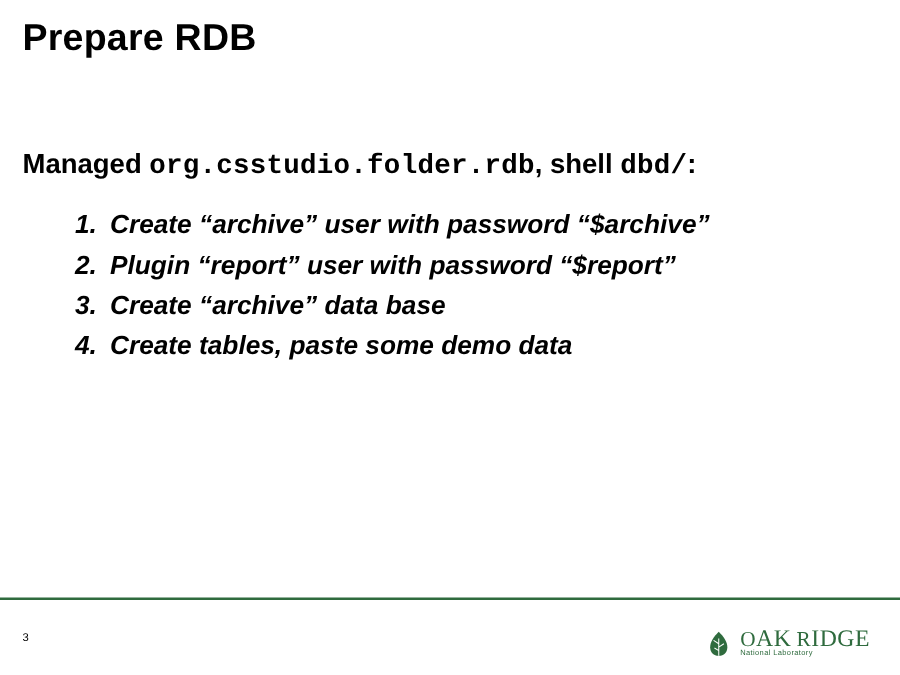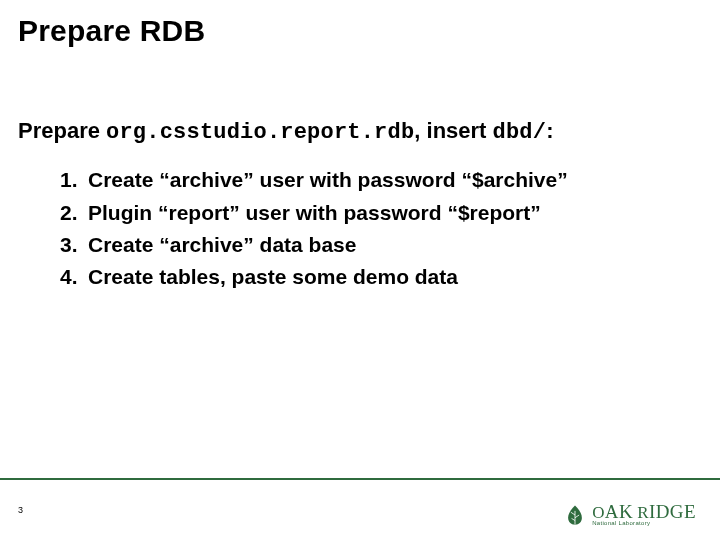--- a/index.html
+++ b/index.html
@@ -46,20 +46,21 @@
     letter-spacing: 0.2px;
   }
   ol.steps {
     margin: 20px 0 0 48px;
     padding: 0;
     font-size: 21px;
     font-weight: 700;
     line-height: 1.4;
     list-style: none;
     counter-reset: step;
+    font-style: italic;
   }
   ol.steps li {
     counter-increment: step;
     margin-bottom: 3px;
   }
   ol.steps li::before {
     content: counter(step) ".";
     display: inline-block;
     width: 28px;
     margin-left: -6px;
@@ -123,21 +124,21 @@
 </head>
 <body>
 
 <div class="slide">
 
   <div class="title">Prepare RDB</div>
 
   <div class="body">
 
     <div class="para">
-      <span>Prepare </span><span class="mono">org.csstudio.report.rdb</span><span>, insert </span><span class="mono">dbd/</span><span>:</span>
+      <span>Managed </span><span class="mono">org.csstudio.folder.rdb</span><span>, shell </span><span class="mono">dbd/</span><span>:</span>
     </div>
 
 
     <ol class="steps">
       <li>Create “archive” user with password “$archive”</li>
       <li>Plugin “report” user with password “$report”</li>
       <li>Create “archive” data base</li>
       <li>Create tables, paste some demo data</li>
     </ol>
 

